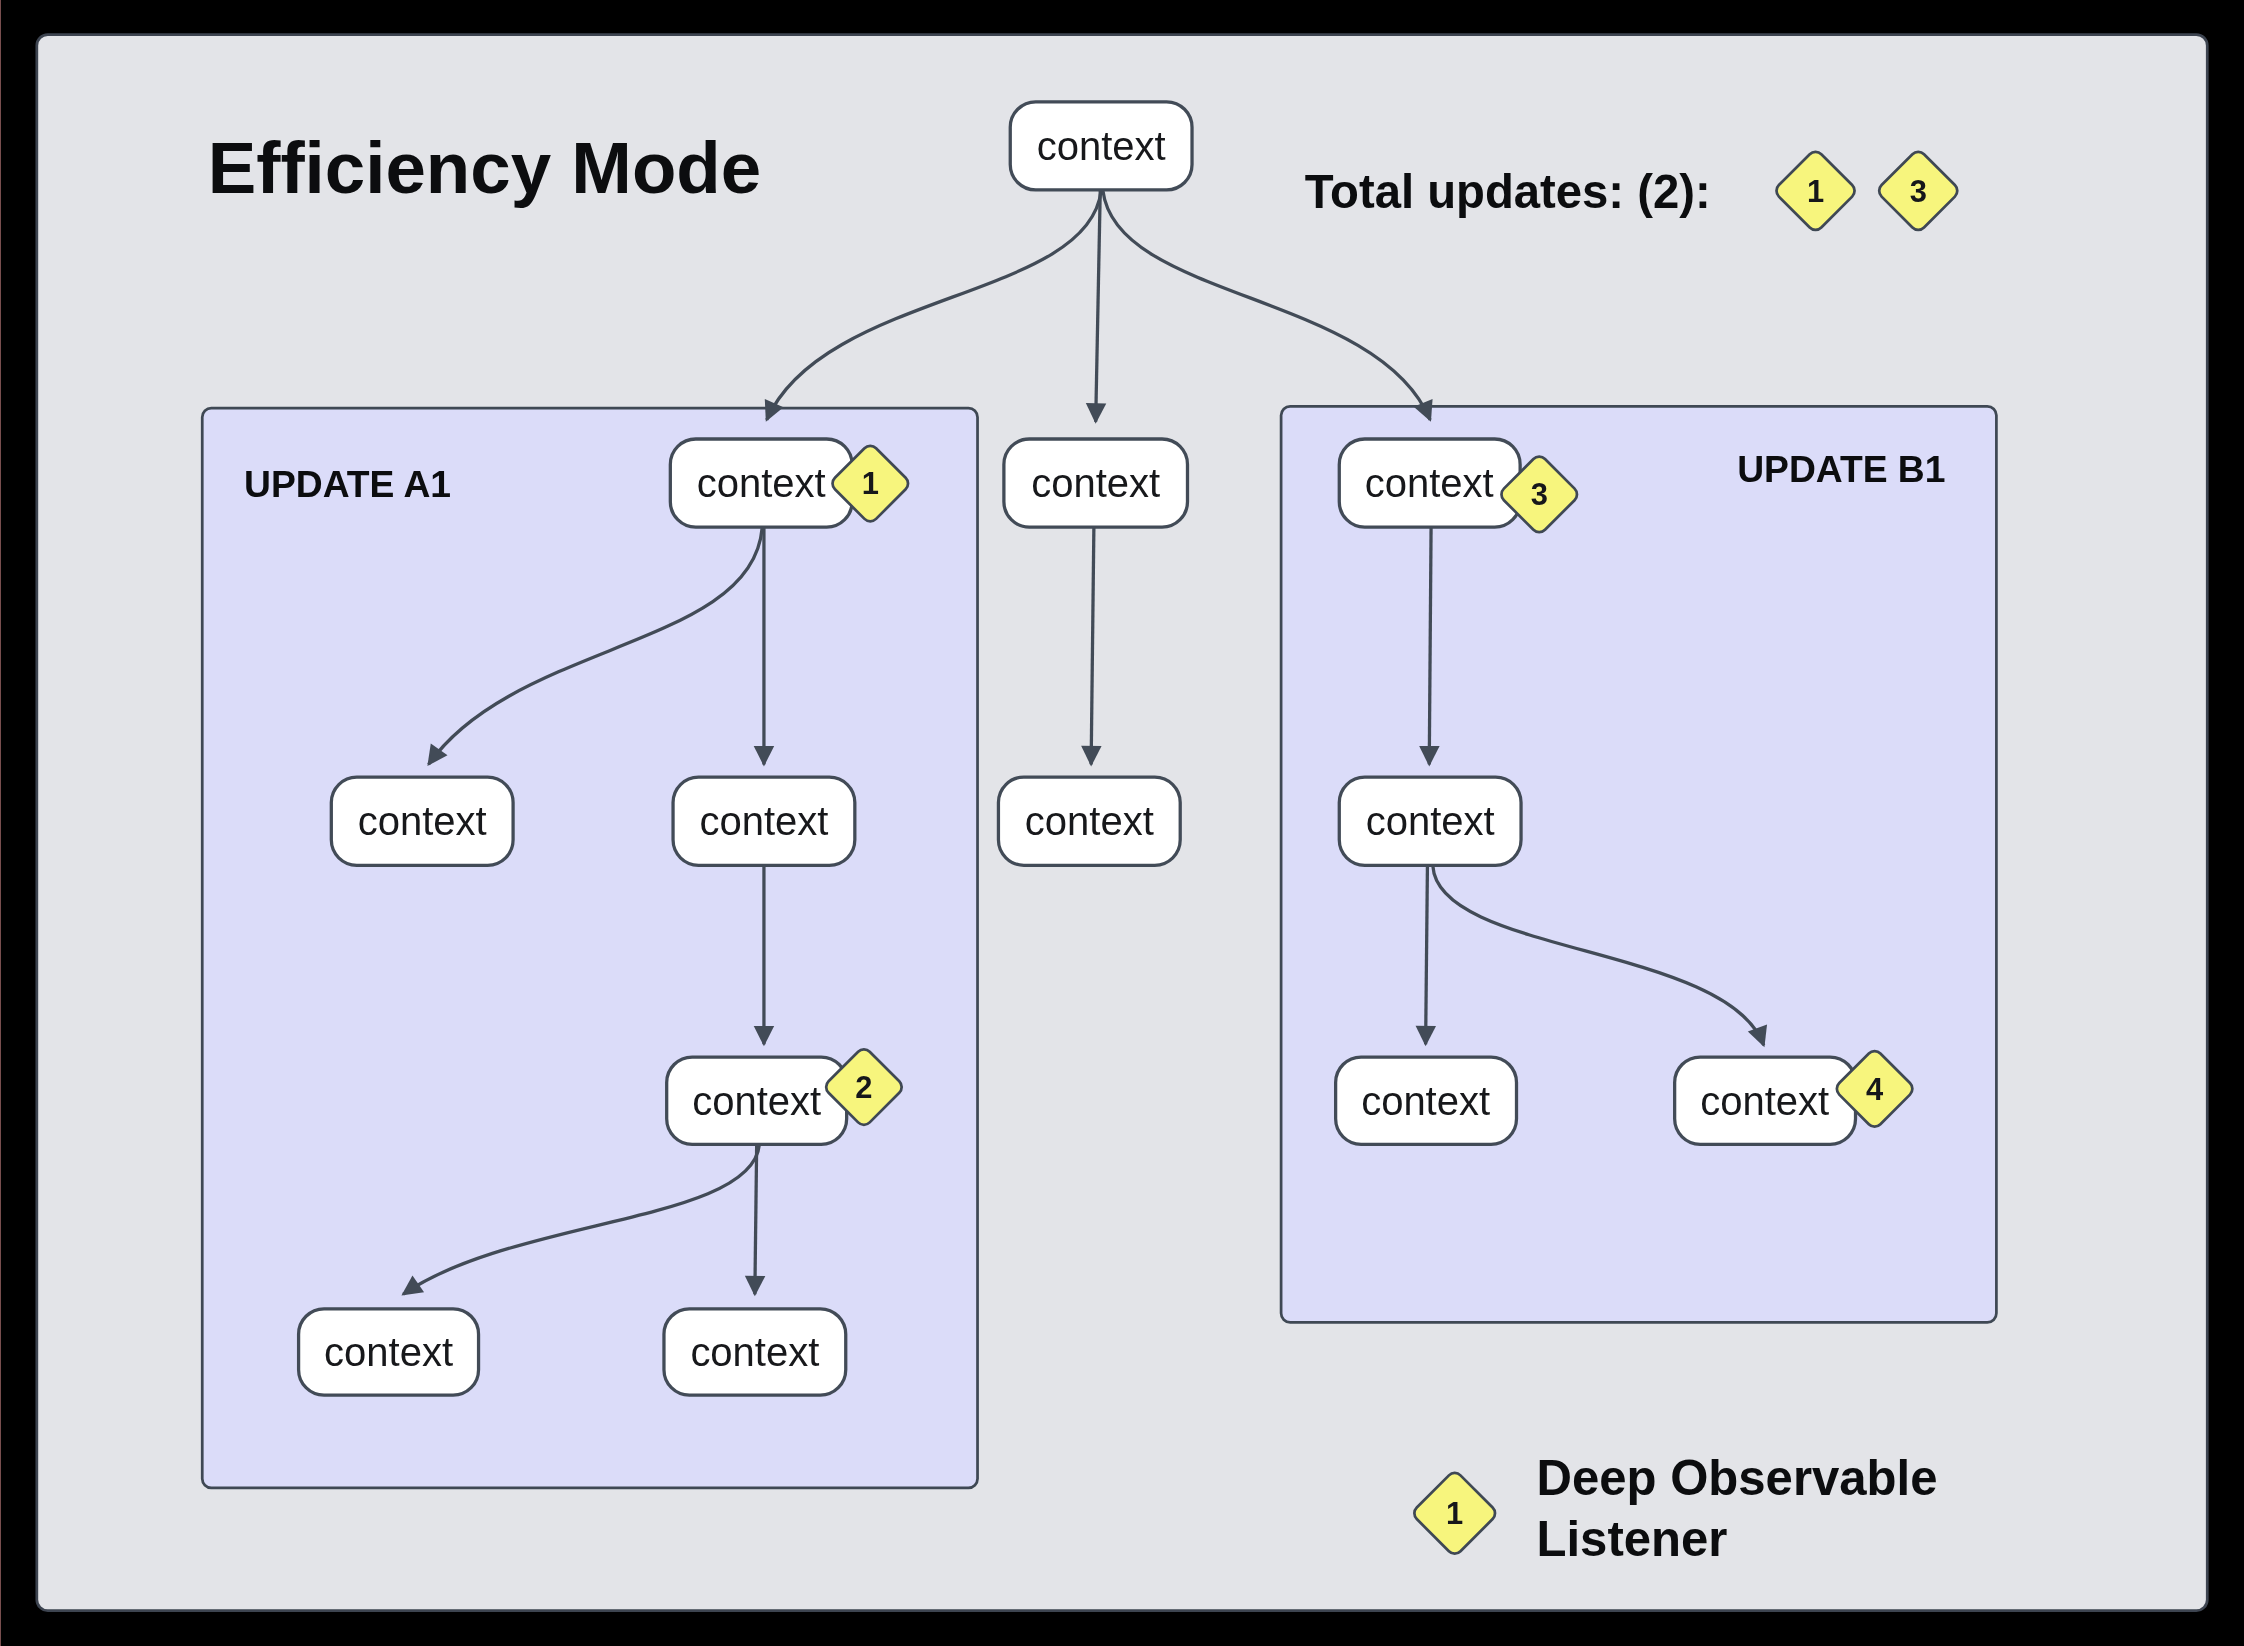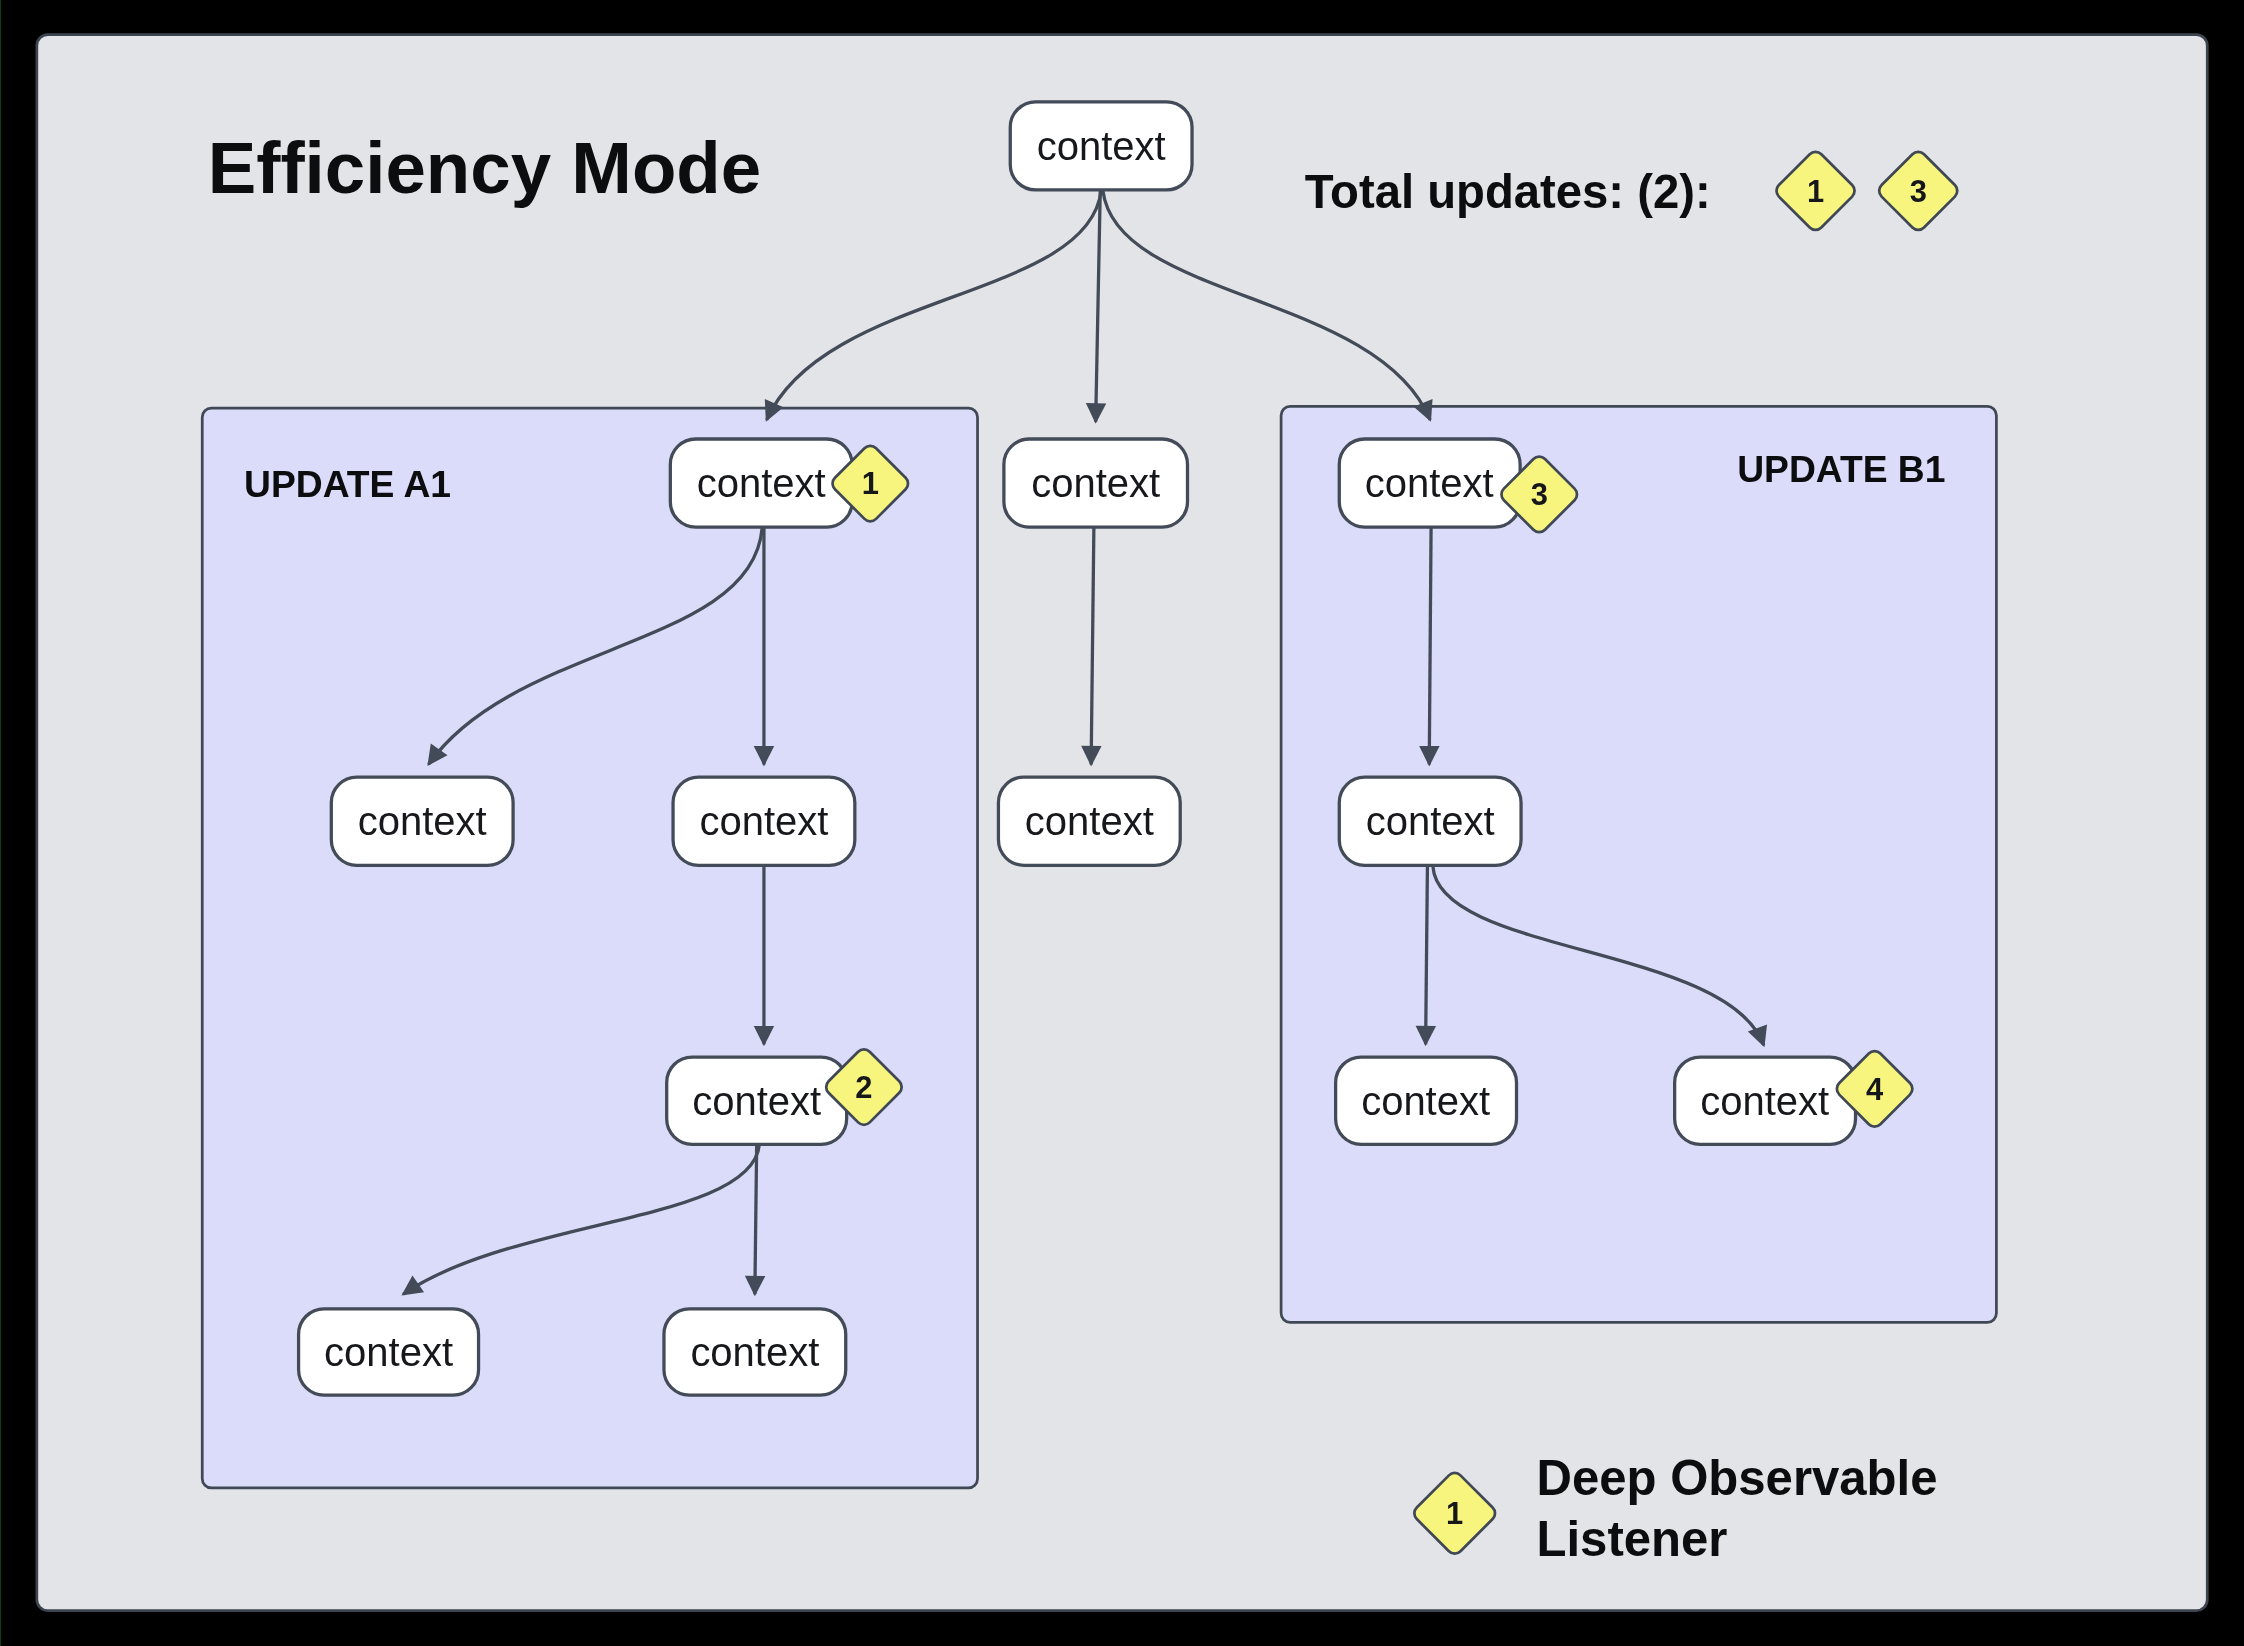--- a/index.html
+++ b/index.html
@@ -4,21 +4,21 @@
 <style>
   html, body {
     margin: 0;
     padding: 0;
     background: #000000;
   }
   .stage {
     position: relative;
     width: 2245px;
     height: 1646px;
-    background: #15803d;
+    background: #fca5a5;
     font-family: "Liberation Sans", sans-serif;
   }
   .stage svg { display: block; width: 2245px; height: 1646px; }
   text { font-family: "Liberation Sans", sans-serif; }
 
   .title-text      { font-size: 80px; font-weight: bold; fill: #0c0d0f; }
   .header-text     { font-size: 52px; font-weight: bold; fill: #0c0d0f; }
   .group-label     { font-size: 41px; font-weight: bold; fill: #0c0d0f; }
   .node-label      { font-size: 44px; font-weight: normal; fill: #17181b; }
   .badge-num       { font-size: 34px; font-weight: bold; fill: #16171a; }

